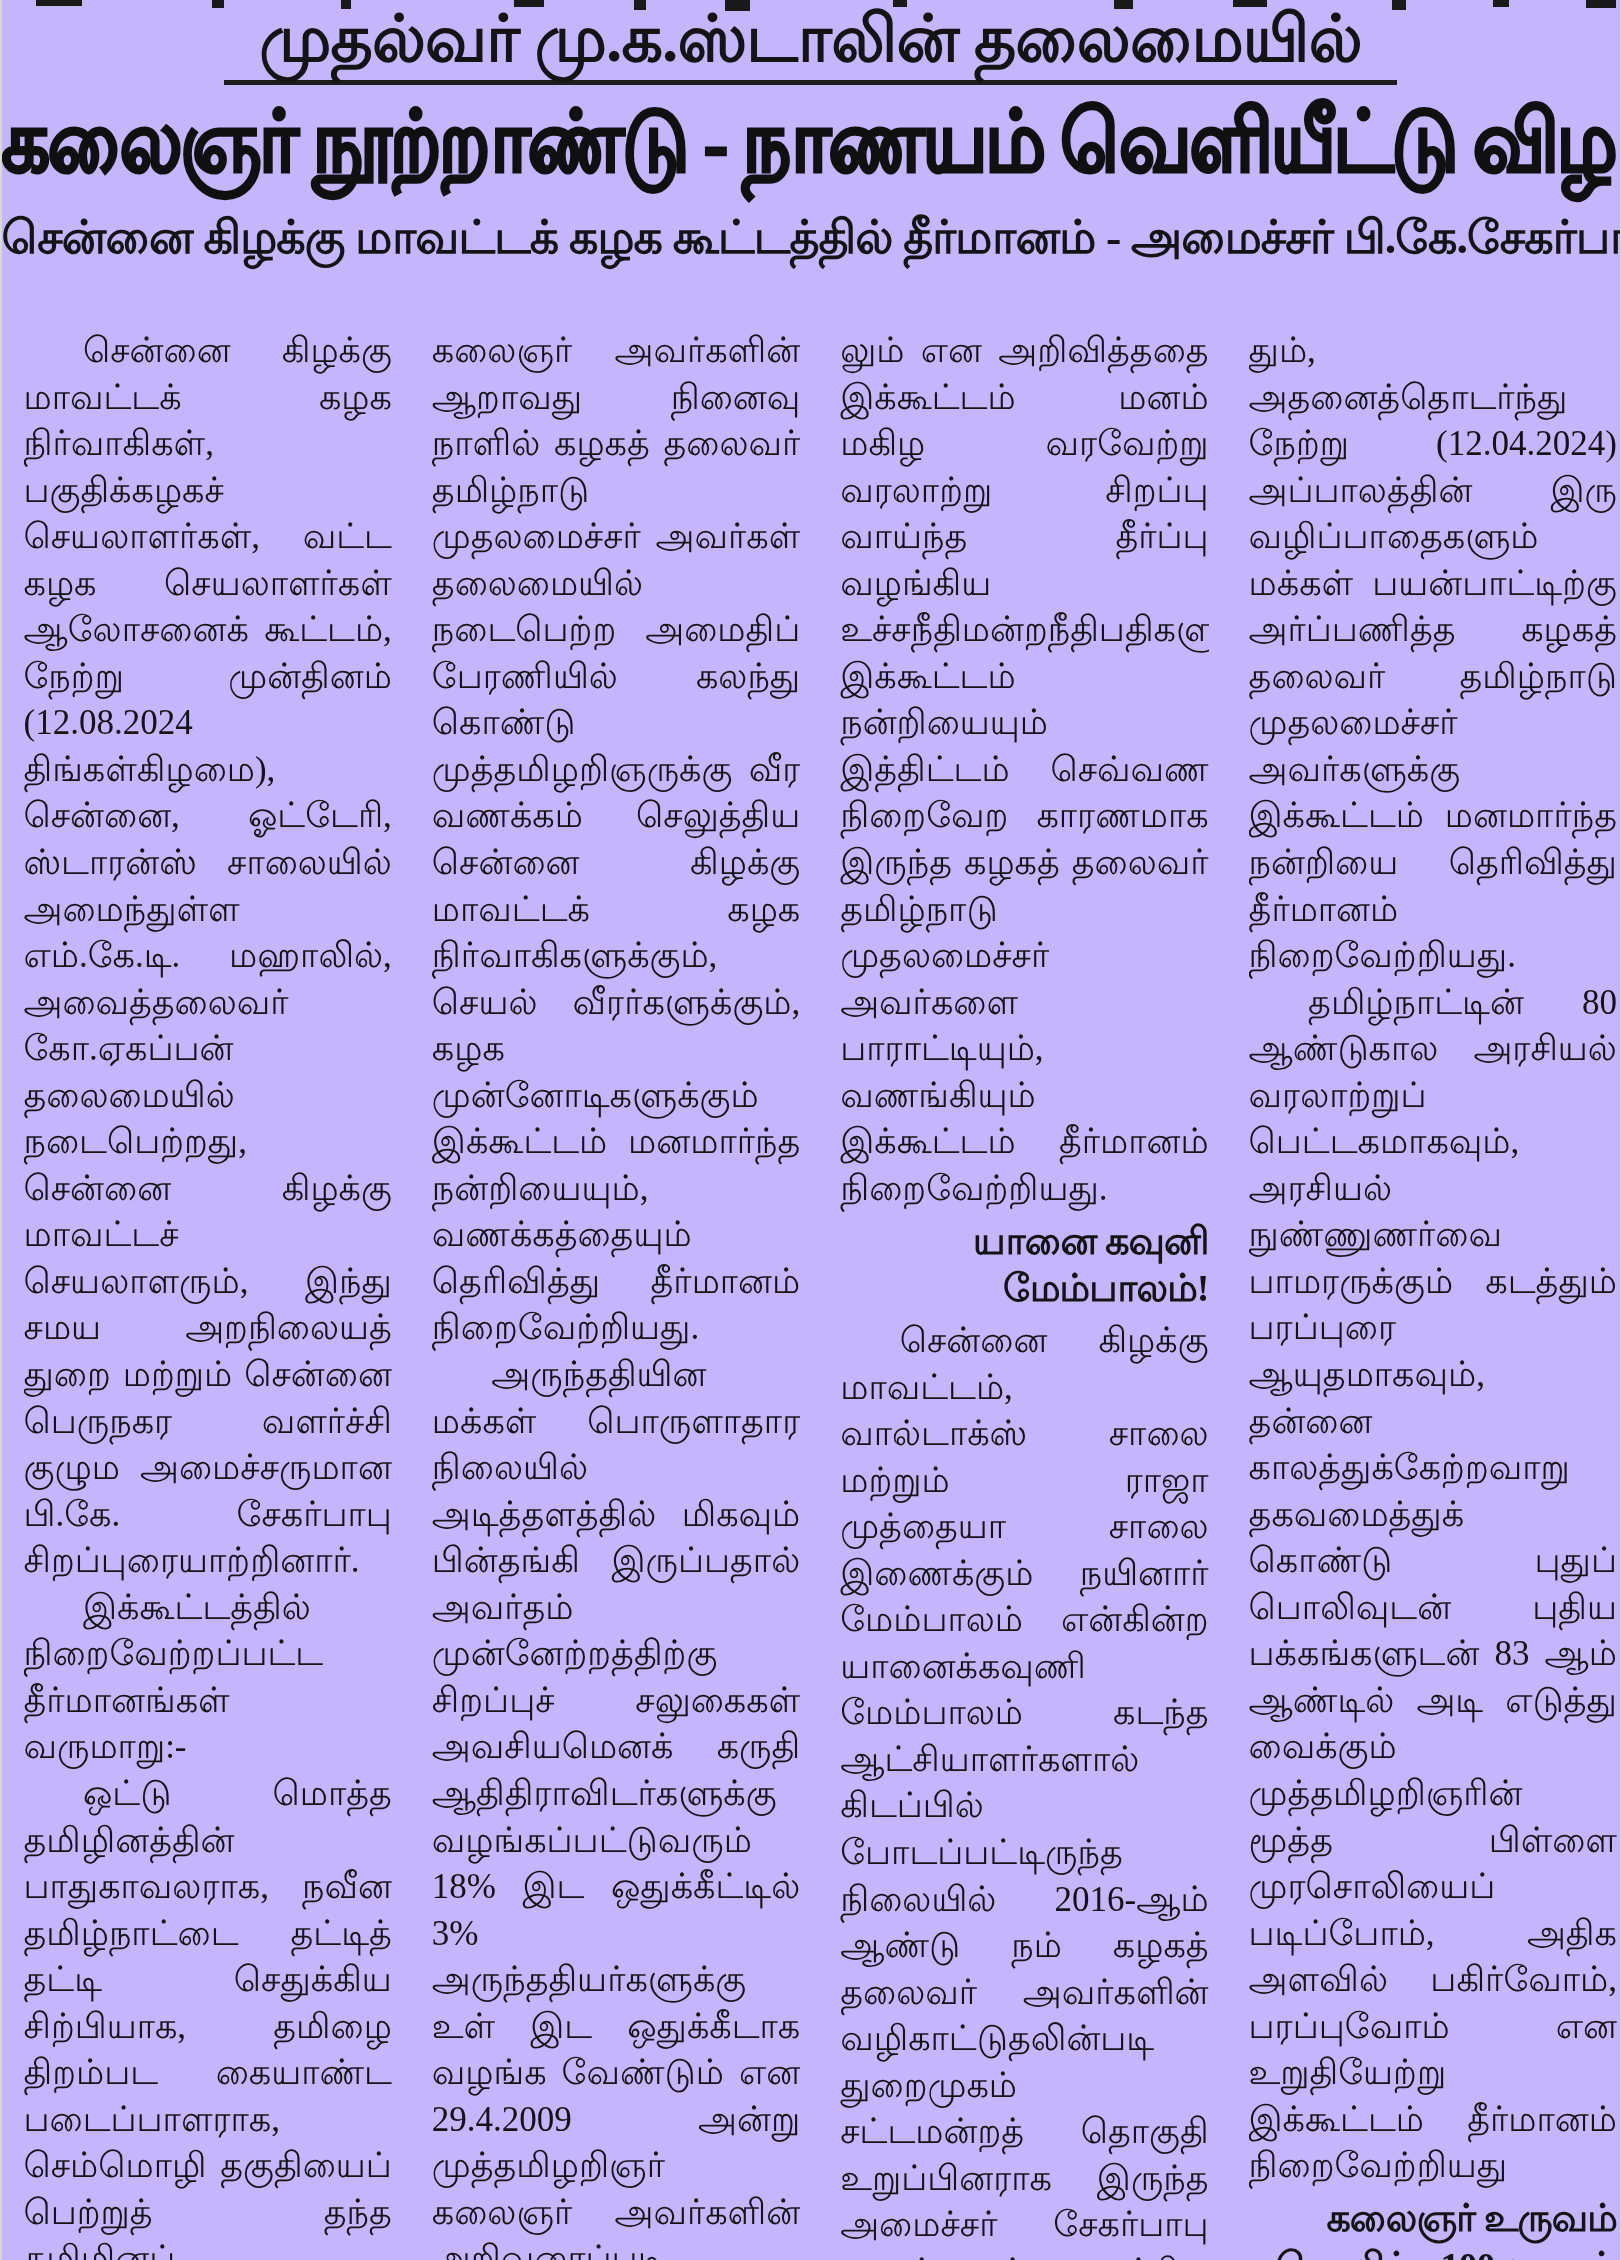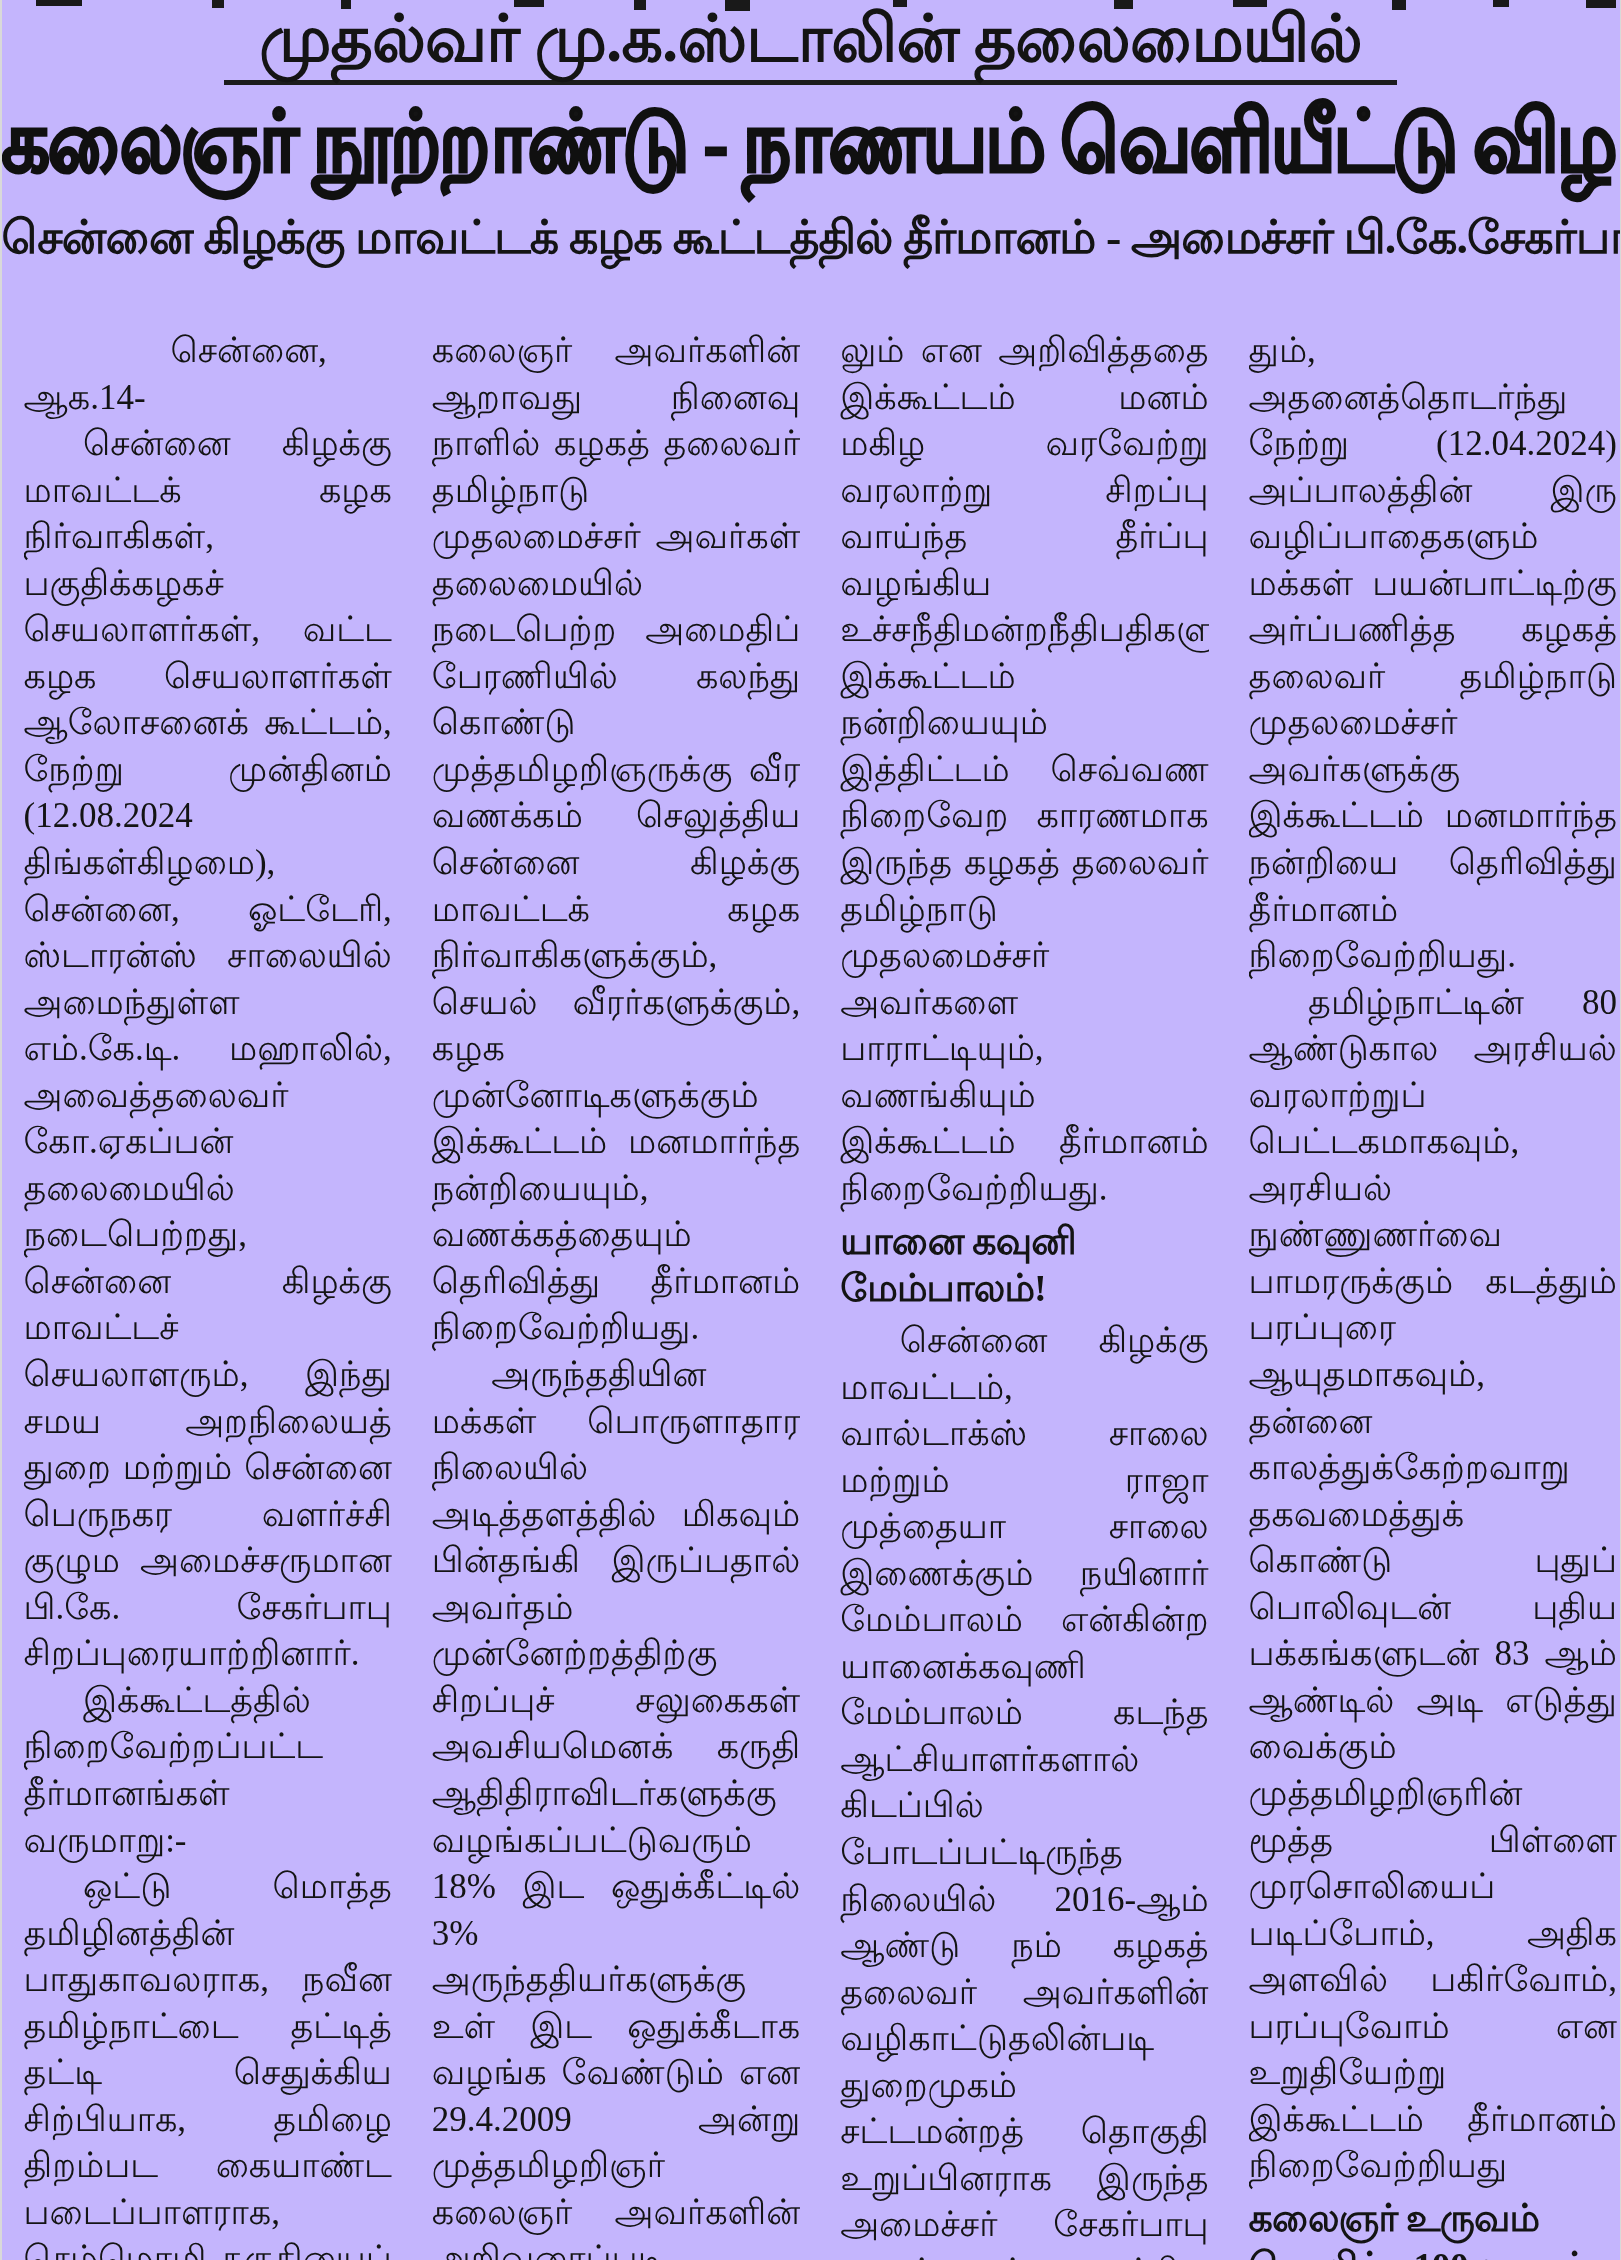--- a/index.html
+++ b/index.html
@@ -68,21 +68,21 @@
     text-indent:1.7em;
     word-spacing:1.8px;
   }
   .para.cont{ text-indent:0; }
   .para.dateline{ text-indent:4.2em; }
   .col-subhead{
     margin:5.3px 0 5.3px 0;
     font-size:38px;
     line-height:1.25;
     font-weight:bold;
-    text-align:left;
+    text-align:right;
     text-indent:0;
     letter-spacing:-0.9px;
   }
 </style>
 </head>
 <body>
 
 <div class="page">
 
   <div class="artifacts">
@@ -103,21 +103,20 @@
   <header class="masthead">
     <h2 class="kicker">முதல்வர் மு.க.ஸ்டாலின் தலைமையில்</h2>
     <div class="kicker-rule"></div>
     <h1 class="main-head">கலைஞர் நூற்றாண்டு - நாணயம் வெளியீட்டு விழாவில் திரளாகப் பங்கேற்போம்!</h1>
     <h3 class="sub-head">சென்னை கிழக்கு மாவட்டக் கழக கூட்டத்தில் தீர்மானம் - அமைச்சர் பி.கே.சேகர்பாபு அறிவிப்பு!</h3>
   </header>
 
   <main class="body-columns">
 
     <section class="col">
-      <p class="para dateline">சென்னை, ஆக.14-</p>
       <p class="para">சென்னை கிழக்கு மாவட்டக் கழக நிர்வாகிகள், பகுதிக்கழகச் செயலாளர்கள், வட்ட கழக செயலாளர்கள் ஆலோசனைக் கூட்டம், நேற்று முன்தினம் (12.08.2024 திங்கள்கிழமை), சென்னை, ஓட்டேரி, ஸ்டாரன்ஸ் சாலையில் அமைந்துள்ள எம்.கே.டி. மஹாலில், அவைத்தலைவர் கோ.ஏகப்பன் தலைமையில் நடைபெற்றது, சென்னை கிழக்கு மாவட்டச் செயலாளரும், இந்து சமய அறநிலையத் துறை மற்றும் சென்னை பெருநகர வளர்ச்சி குழும அமைச்சருமான பி.கே. சேகர்பாபு சிறப்புரையாற்றினார்.</p>
       <p class="para">இக்கூட்டத்தில் நிறைவேற்றப்பட்ட தீர்மானங்கள் வருமாறு:-</p>
       <p class="para">ஒட்டு மொத்த தமிழினத்தின் பாதுகாவலராக, நவீன தமிழ்நாட்டை தட்டித் தட்டி செதுக்கிய சிற்பியாக, தமிழை திறம்பட கையாண்ட படைப்பாளராக, செம்மொழி தகுதியைப் பெற்றுத் தந்த தமிழினப் போராளியாக, 80 ஆண்டுகாலப் பொது வாழ்வின் ஒவ்வொரு நாளையும் ஒவ்வொரு பொழுதையும் தமிழ் தமிழர் தமிழ்நாடு மேன்மைக்காக அர்ப்பணித்து அயராது உழைத்த ஓய்வறியாத சூரியனாம் நம் உயிர் நிகர்த் தலைவர் தொலைநோக்கு பார்வையுடன் உருவாக்கிய திட்டங்களும், நிலை நிறுத்திய திராவிட கொள்கைகளும் தமிழ்நாட்டுக்கு மட்டுமல்ல இந்திய ஒன்றியம் முழுமைக்கும் வழிகாட்டும் மனிதநேய தத்துவமாகத் திகழும் நம் பெருமைமிகுத் தலைவர் முத்தமிழறிஞர்</p>
     </section>
 
     <section class="col">
       <p class="para cont">கலைஞர் அவர்களின் ஆறாவது நினைவு நாளில் கழகத் தலைவர் தமிழ்நாடு முதலமைச்சர் அவர்கள் தலைமையில் நடைபெற்ற அமைதிப் பேரணியில் கலந்து கொண்டு முத்தமிழறிஞருக்கு வீர வணக்கம் செலுத்திய சென்னை கிழக்கு மாவட்டக் கழக நிர்வாகிகளுக்கும், செயல் வீரர்களுக்கும், கழக முன்னோடிகளுக்கும் இக்கூட்டம் மனமார்ந்த நன்றியையும், வணக்கத்தையும் தெரிவித்து தீர்மானம் நிறைவேற்றியது.</p>
       <p class="para">அருந்ததியின மக்கள் பொருளாதார நிலையில் அடித்தளத்தில் மிகவும் பின்தங்கி இருப்பதால் அவர்தம் முன்னேற்றத்திற்கு சிறப்புச் சலுகைகள் அவசியமெனக் கருதி ஆதிதிராவிடர்களுக்கு வழங்கப்பட்டுவரும் 18% இட ஒதுக்கீட்டில் 3% அருந்ததியர்களுக்கு உள் இட ஒதுக்கீடாக வழங்க வேண்டும் என 29.4.2009 அன்று முத்தமிழறிஞர் கலைஞர் அவர்களின் அறிவுரைப்படி அப்பொழுது உள்ளாட்சித் துறை அமைச்சராகத் திகழ்ந்த இன்றைய முதலமைச்சர் அவர்கள் சட்டப் பேரவையில் மசோதாவை தாக்கல் செய்து நிறைவேற்றிய திட்டத்தால் அருந்ததியின மக்கள் அடைந்த பலன்களை கண்டு மனம் பொறுக்காத வீணர்கள் இச் சட்டத்தை ரத்து செய்ய வேண்டும் என உச்சநீதிமன்றத்தில் வழக்கு போட்டதை எதிர்த்து நம் தலைவர் தமிழ்நாடு முதலமைச்சர் அவர்கள் முன்னெடுத்த பல்வேறு சட்டப்போராட்டங்களுக்குப் பிறகு இப்பொழுது உச்சநீதிமன்ற தலைமை நீதிபதி தலைமையிலான அமர்வு இந்த உள் ஒதுக்கீடு செல்</p>
     </section>
 

